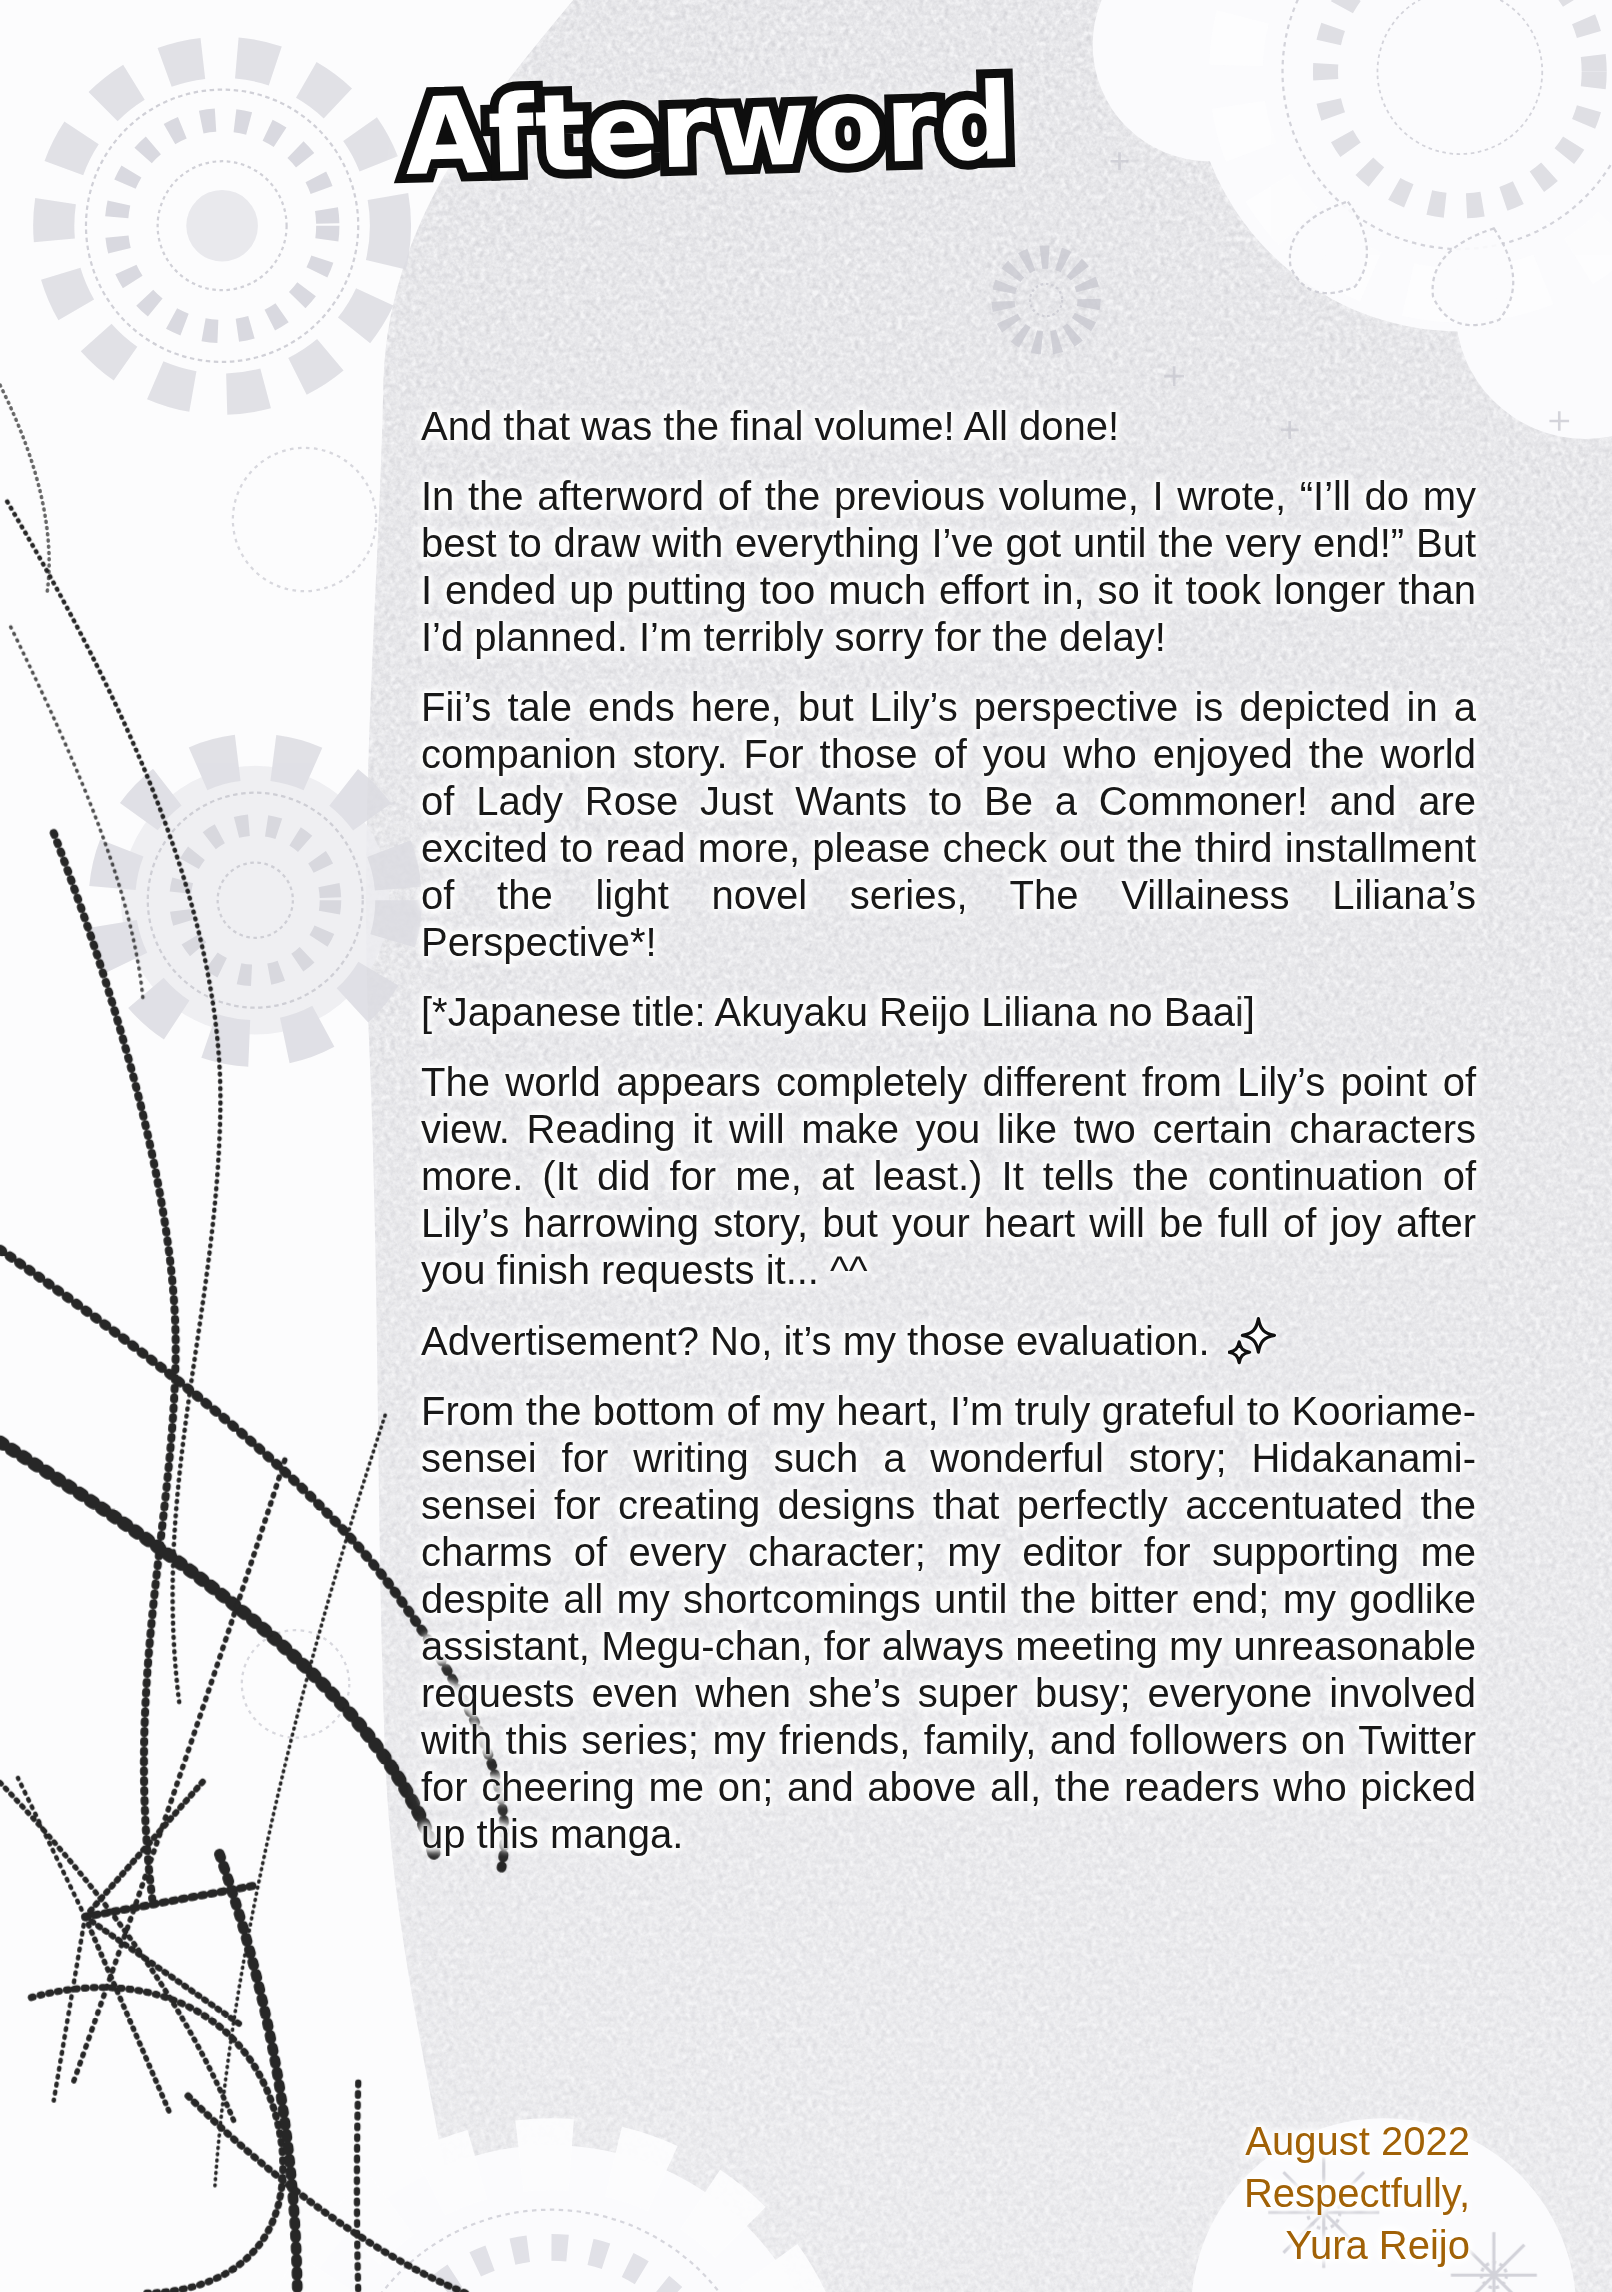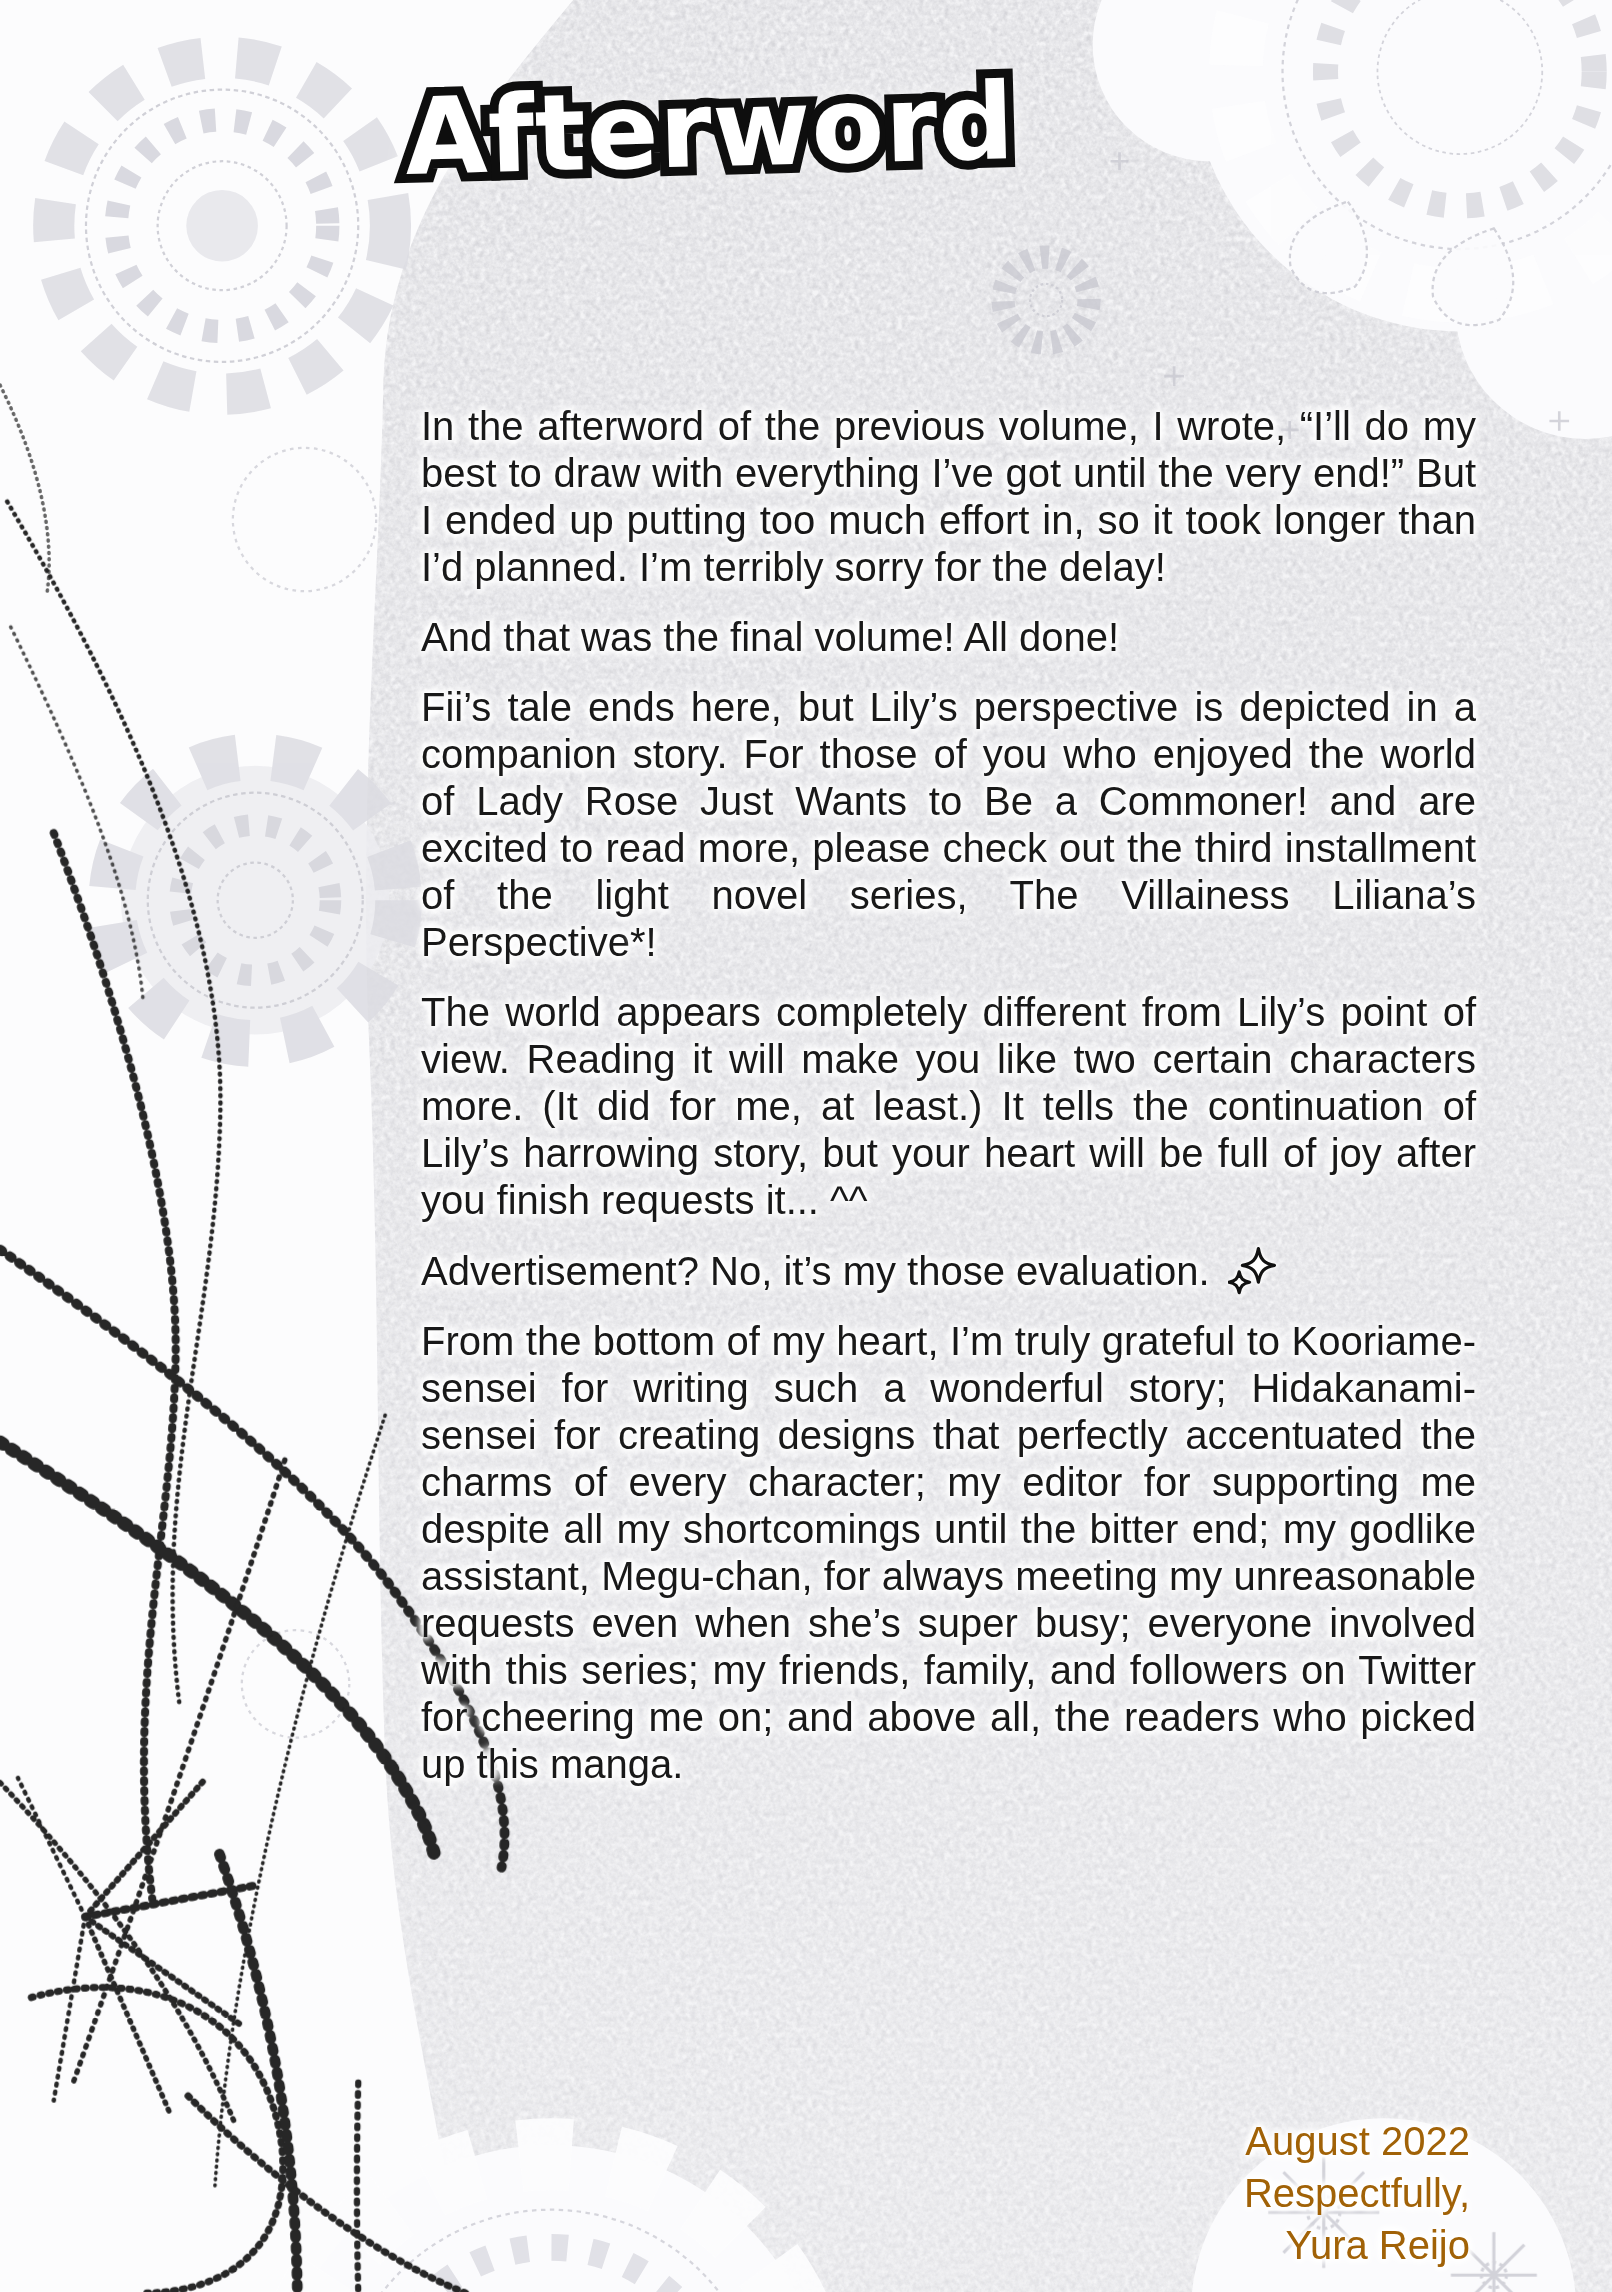--- a/index.html
+++ b/index.html
@@ -163,23 +163,24 @@
     <path d="M12 700 C90 860 150 1000 160 1120" stroke-width="4" stroke-dasharray="1 7" opacity="0.8"></path>
   </g>
 </svg>
 
 <div class="title-wrap">
   <span class="title-stroke">Afterword</span>
   <span class="title-fill">Afterword</span>
 </div>
 
 <div class="afterword-body">
+    <p class="para"><span>And that was the final volume! All done!</span></p>
     <p class="para"><span>In the afterword of the previous volume, I wrote, “I’ll do my best to draw with everything I’ve got until the very end!” But I ended up putting too much effort in, so it took longer than I’d planned. I’m terribly sorry for the delay!</span></p>
-    <p class="para"><span>And that was the final volume! All done!</span></p>
     <p class="para"><span>Fii’s tale ends here, but Lily’s perspective is depicted in a companion story. For those of you who enjoyed the world of </span><span class="it">Lady Rose Just Wants to Be a Commoner!</span><span> and are excited to read more, please check out the third installment of the light novel series, </span><span class="it">The Villainess Liliana’s Perspective</span><span>*!</span></p>
+    <p class="para"><span>[*Japanese title: </span><span class="it">Akuyaku Reijo Liliana no Baai</span><span>]</span></p>
     <p class="para"><span>The world appears completely different from Lily’s point of view. Reading it will make you like two certain characters more. (It did for me, at least.) It tells the continuation of Lily’s harrowing story, but your heart will be full of joy after you finish requests it... ^^</span></p>
     <p class="para"><span>Advertisement? No, it’s my those evaluation.</span> <svg class="sparkle" viewBox="0 0 30 30" width="48" height="48" fill="#ffffff" stroke="#111111" stroke-width="2" stroke-linejoin="round">
         <path d="M19 1 C20.3 8 22.5 10.2 29 11.5 C22.5 12.8 20.3 15 19 22 C17.7 15 15.5 12.8 9 11.5 C15.5 10.2 17.7 8 19 1 Z"></path>
         <path d="M7 15.5 C7.8 19.7 9.3 21.2 13.5 22 C9.3 22.8 7.8 24.3 7 28.5 C6.2 24.3 4.7 22.8 0.5 22 C4.7 21.2 6.2 19.7 7 15.5 Z"></path>
       </svg></p>
     <p class="para"><span>From the bottom of my heart, I’m truly grateful to Kooriame-sensei for writing such a wonderful story; Hidakanami-sensei for creating designs that perfectly accentuated the charms of every character; my editor for supporting me despite all my shortcomings until the bitter end; my godlike assistant, Megu-chan, for always meeting my unreasonable requests even when she’s super busy; everyone involved with this series; my friends, family, and followers on Twitter for cheering me on; and above all, the readers who picked up this manga.</span></p>
   </div>
 
 <div class="signature">
   <div>August 2022</div>

